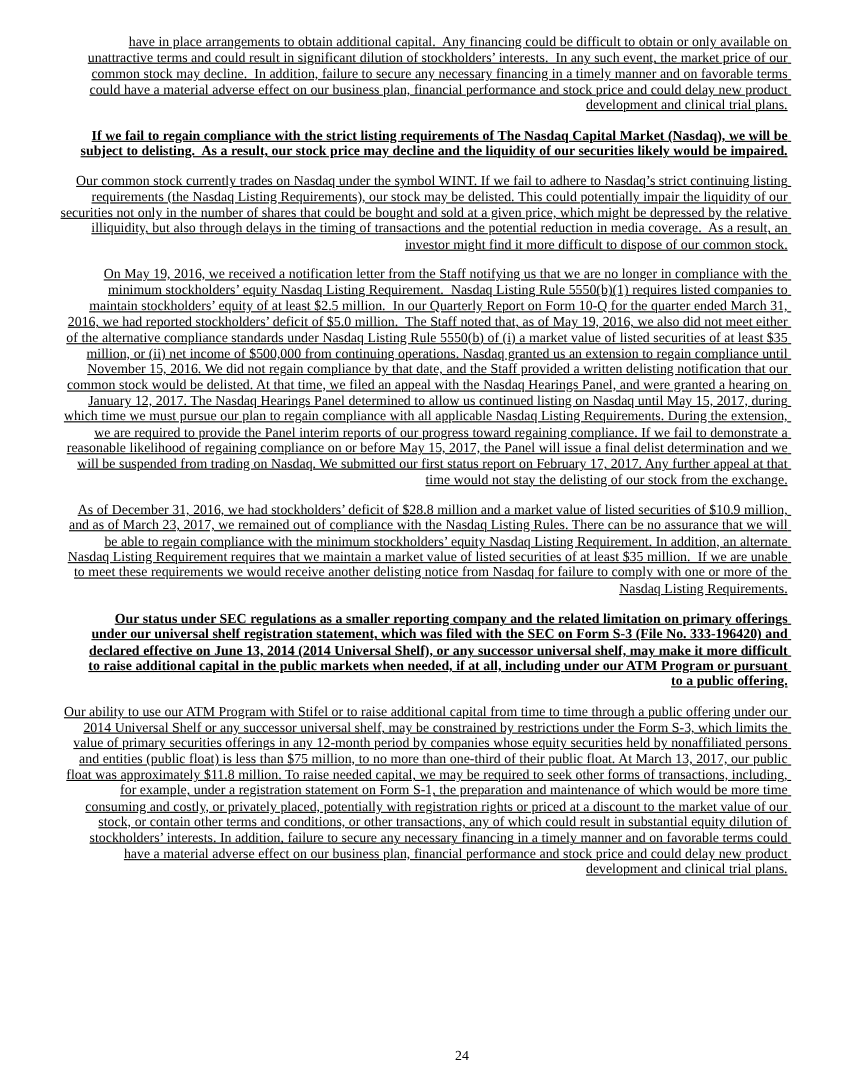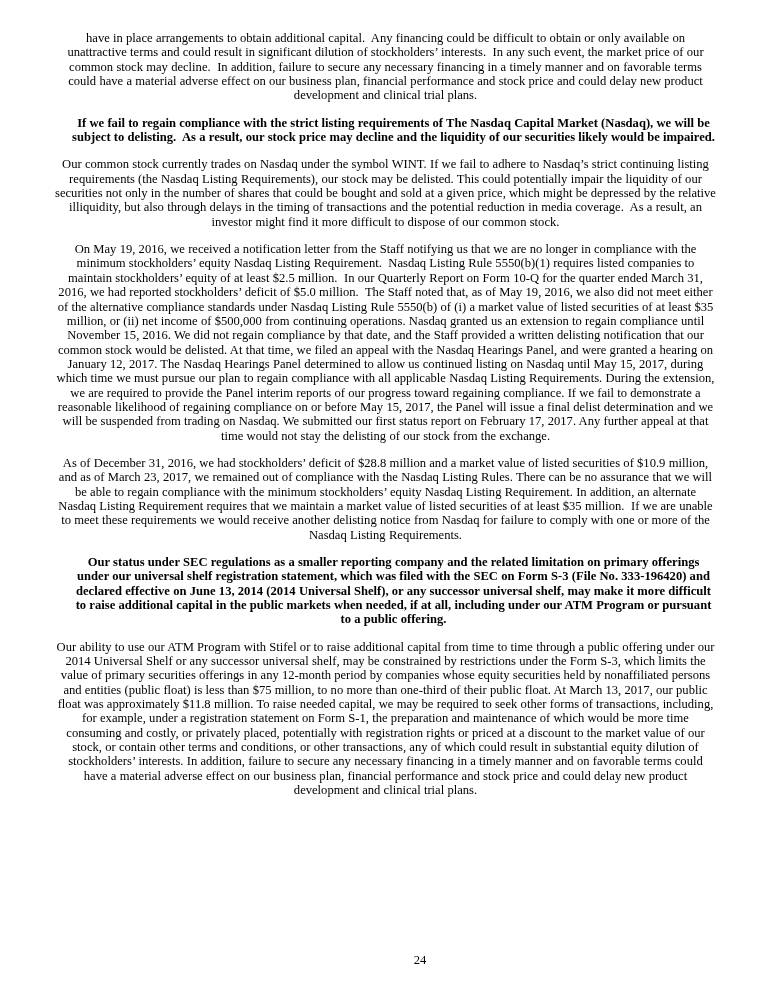--- a/index.html
+++ b/index.html
@@ -19,23 +19,24 @@
   .content {
     position: absolute;
     top: 31px;
     left: 55px;
     width: 661px;
   }
   .para {
     margin: 0 0 13px 0;
     font-size: 12.6px;
     line-height: 14.35px;
-    text-align: center;
+    text-align: right;
     white-space: pre-wrap;
     word-spacing: 0.1px;
+    text-decoration: underline;
   }
   .para.bold {
     font-weight: bold;
     margin-left: 16px;
   }
   .page-number {
     position: absolute;
     bottom: 26px;
     left: 0;
     width: 100%;

